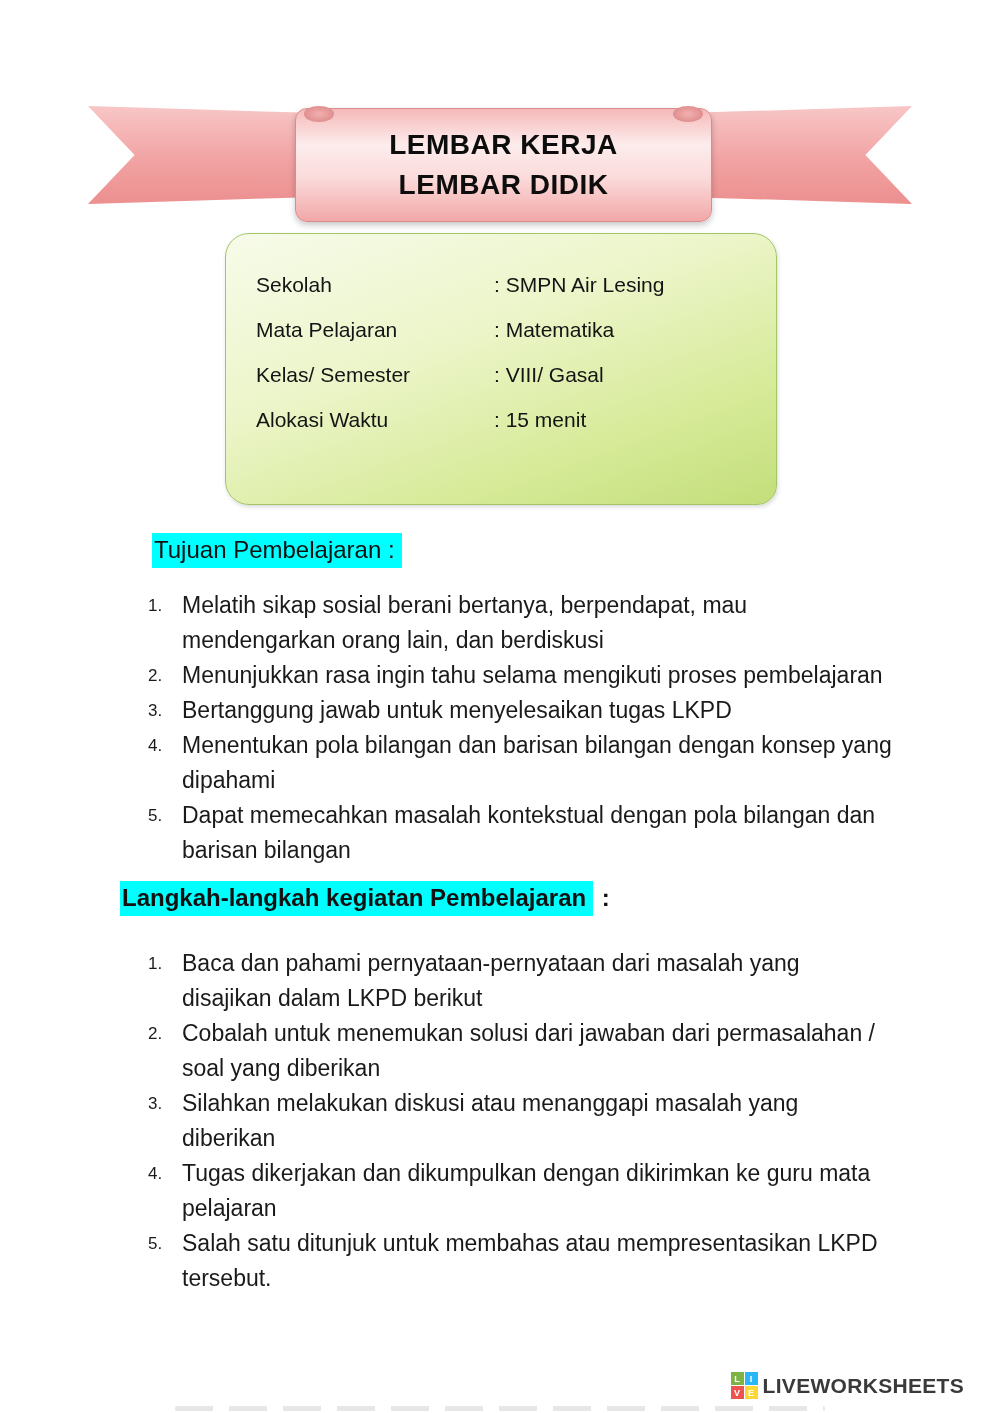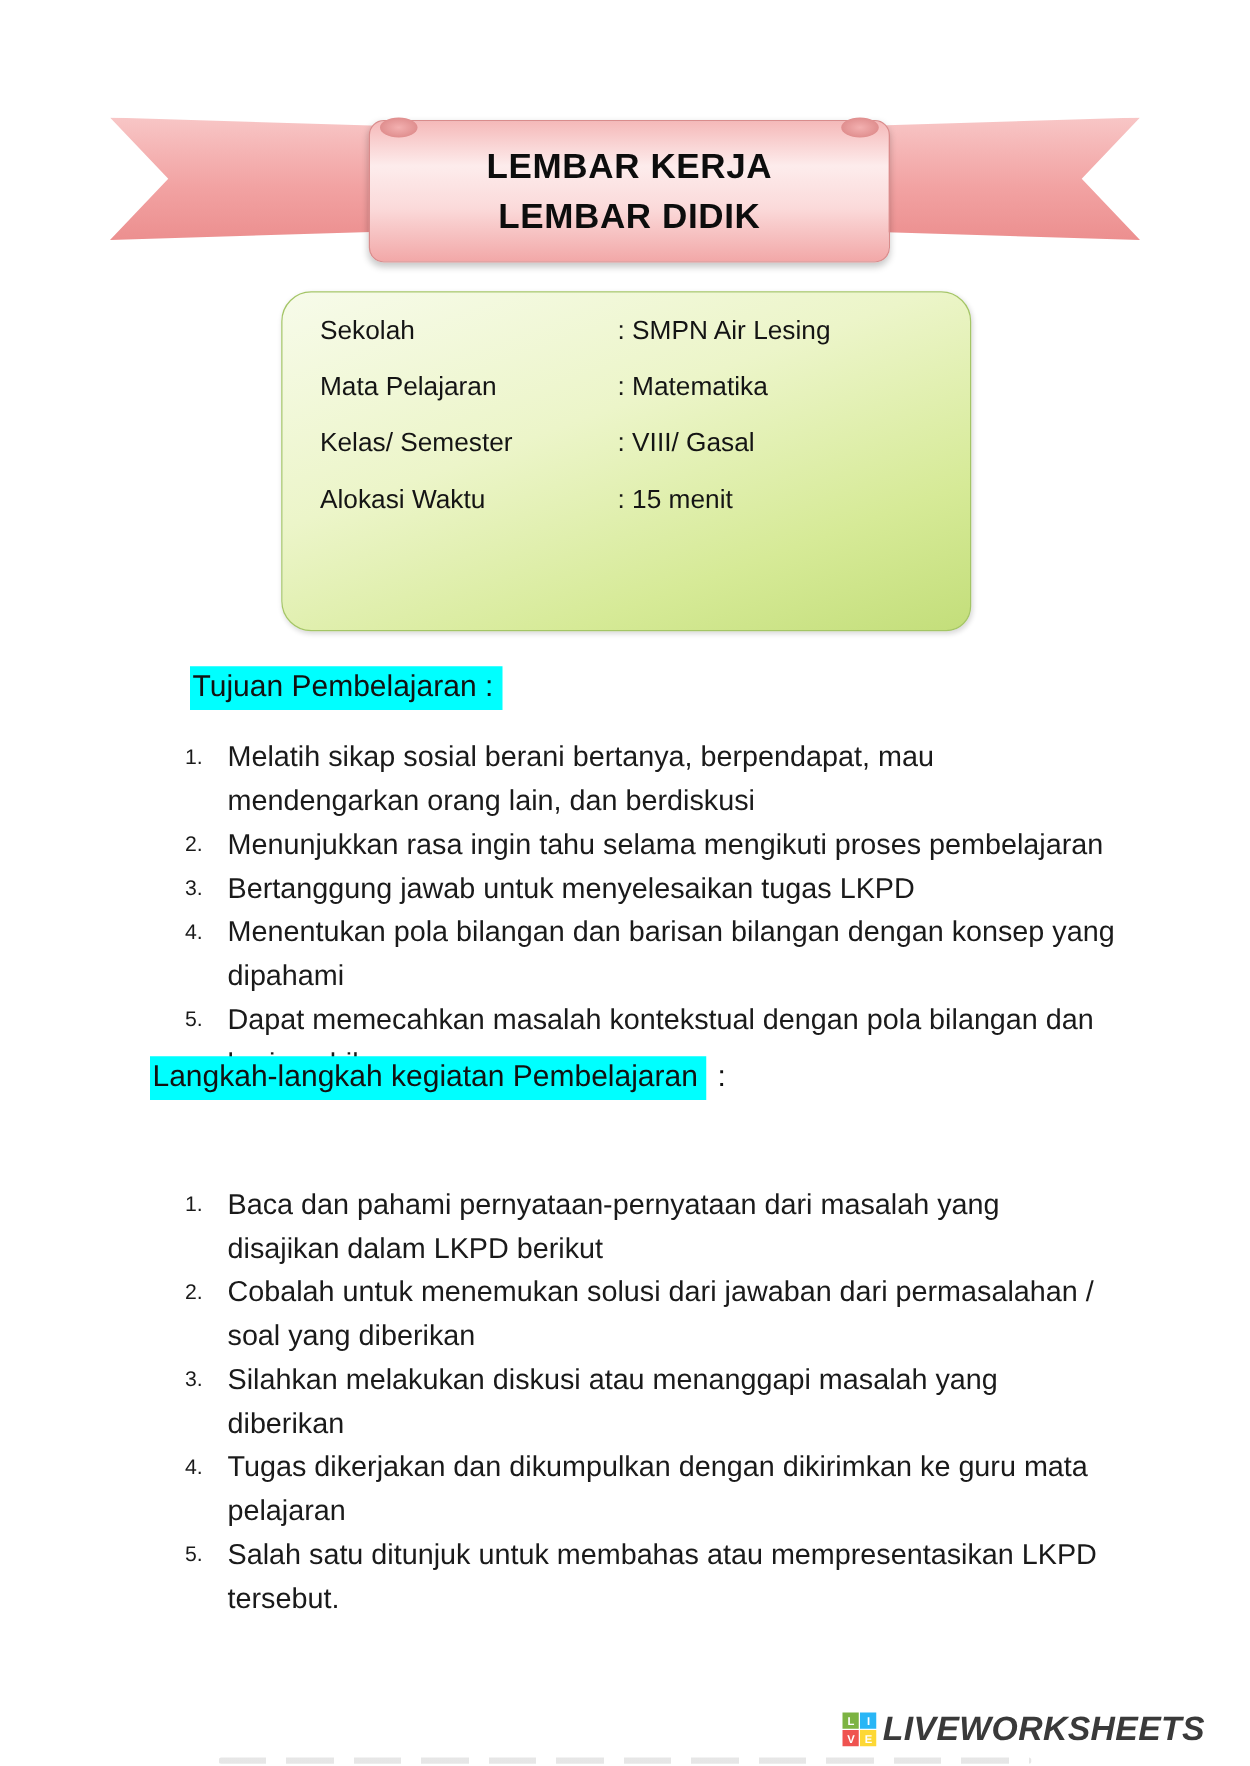--- a/index.html
+++ b/index.html
@@ -1,69 +1,69 @@
 <!DOCTYPE html>
 <html><head>
 <meta charset="utf-8">
 <style>
   html,body{margin:0;padding:0;}
   body{background:#ffffff;font-family:"Liberation Sans",sans-serif;}
   .page{position:relative;width:1000px;height:1413px;background:#ffffff;overflow:hidden;}
 
   
-  .banner{position:absolute;left:0;top:0;width:968px;height:230px;}
+  .banner{position:absolute;left:0;top:12px;width:968px;height:230px;}
   .ribbon-tail{position:absolute;top:94px;width:222px;height:98px;
     background:linear-gradient(180deg,#f8c6c6 0%,#f2a3a3 55%,#ec8f8f 100%);
     filter:drop-shadow(0 2px 2px rgba(120,30,30,.25));}
   .ribbon-tail.left{left:88px;clip-path:polygon(0 0,100% 7%,100% 93%,0 100%,21% 50%);}
   .ribbon-tail.right{left:690px;clip-path:polygon(0 7%,100% 0,79% 50%,100% 100%,0 93%);}
   .ribbon-center{position:absolute;left:295px;top:96px;width:415px;height:112px;
     background:linear-gradient(180deg,#f5b9b9 0%,#fdecec 32%,#fbdada 62%,#f2a8a8 100%);
     border:1px solid #d98c8c;border-radius:12px;box-shadow:0 3px 6px rgba(0,0,0,.22);
     display:flex;flex-direction:column;align-items:center;justify-content:center;gap:4px;}
   .ribbon-center::before,.ribbon-center::after{content:"";position:absolute;top:-3px;width:30px;height:16px;
     background:radial-gradient(ellipse at center,#f3b0b0 0%,#dd8a8a 80%);border-radius:50%;}
   .ribbon-center::before{left:8px;}
   .ribbon-center::after{right:8px;}
   .banner-title{font-size:28px;font-weight:bold;color:#0d0d0d;letter-spacing:.5px;line-height:36px;}
 
   
   .info-box{position:absolute;left:225px;top:233px;width:552px;height:272px;box-sizing:border-box;
-    padding:8px 28px 20px 30px;
+    padding:28px 28px 20px 30px;
     background:linear-gradient(160deg,#f7fbea 0%,#ecf5c9 40%,#d6ea97 75%,#c3de7a 100%);
     border:1px solid #a4c566;border-radius:24px 24px 20px 24px;
     box-shadow:1px 2px 4px rgba(0,0,0,.15);}
   .info-row{display:flex;align-items:center;height:45px;font-size:21px;color:#141414;}
   .info-label{width:238px;}
   .info-value{flex:1;}
 
   
   .section-heading{position:absolute;left:120px;white-space:nowrap;}
   .section-heading .hl{background:#00ffff;color:#111;font-size:24px;padding:3px 7px 5px 2px;}
   .section-heading .suffix{font-size:24px;color:#111;padding-left:2px;}
   .heading-1{top:536px;margin-left:32px;}
-  .heading-2{top:848px;}
+  .heading-2{top:884px;font-weight:bold;}
 
   .list{position:absolute;left:148px;width:744px;}
   .list-1{top:588px;}
   .list-2{top:946px;}
   .li{display:flex;}
   .li .num{width:34px;font-size:17px;color:#1a1a1a;line-height:35px;}
   .li .txt{flex:1;font-size:23px;color:#1a1a1a;line-height:35px;}
 
   
   .footer{position:absolute;right:36px;bottom:14px;display:flex;align-items:center;gap:5px;cursor:pointer;}
   .logo{width:27px;height:27px;display:grid;grid-template-columns:1fr 1fr;grid-template-rows:1fr 1fr;gap:1px;}
   .logo span{display:flex;align-items:center;justify-content:center;color:#ffffff;
     font-size:9px;font-weight:bold;font-family:"Liberation Sans",sans-serif;}
   .sq0{background:#7cb342;}
   .sq1{background:#29b6f6;}
   .sq2{background:#ef5350;}
   .sq3{background:#fdd835;}
-  .brand{font-size:27px;font-weight:bold;color:#3a3a3a;letter-spacing:.3px;font-style:italic;}
+  .brand{font-size:21px;font-weight:bold;color:#3a3a3a;letter-spacing:.3px;}
 
   
   .bottom-hint{position:absolute;bottom:2px;left:175px;width:650px;height:5px;opacity:.45;border-radius:2px;
     background:repeating-linear-gradient(90deg,#c9c9c9 0 38px,transparent 38px 54px);}
 </style>
 </head>
 <body>
 
 <div class="page">
 

